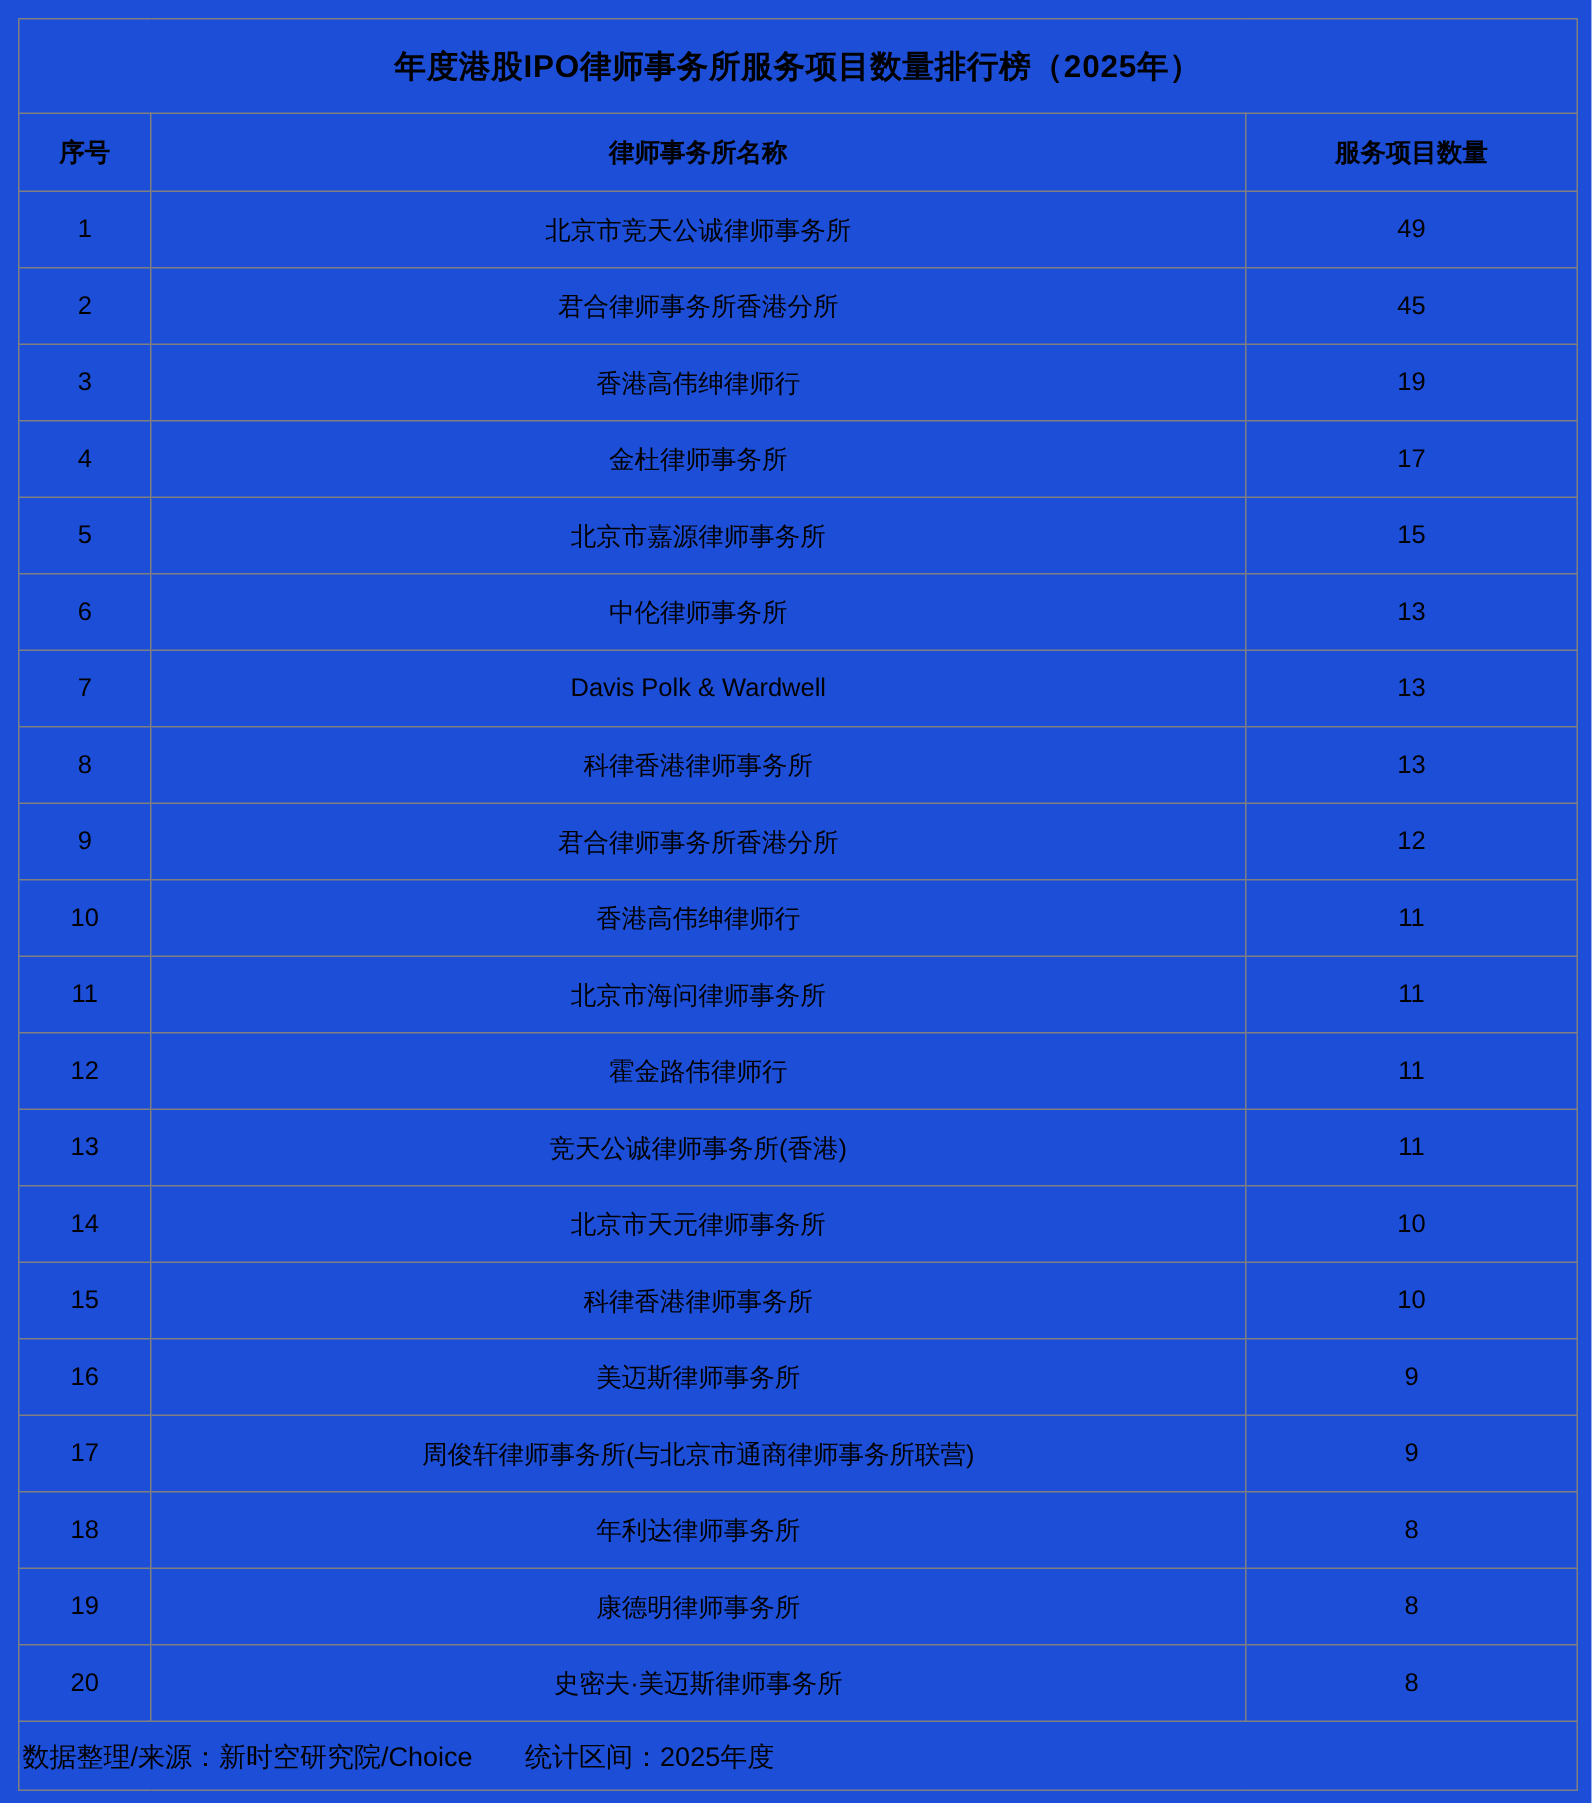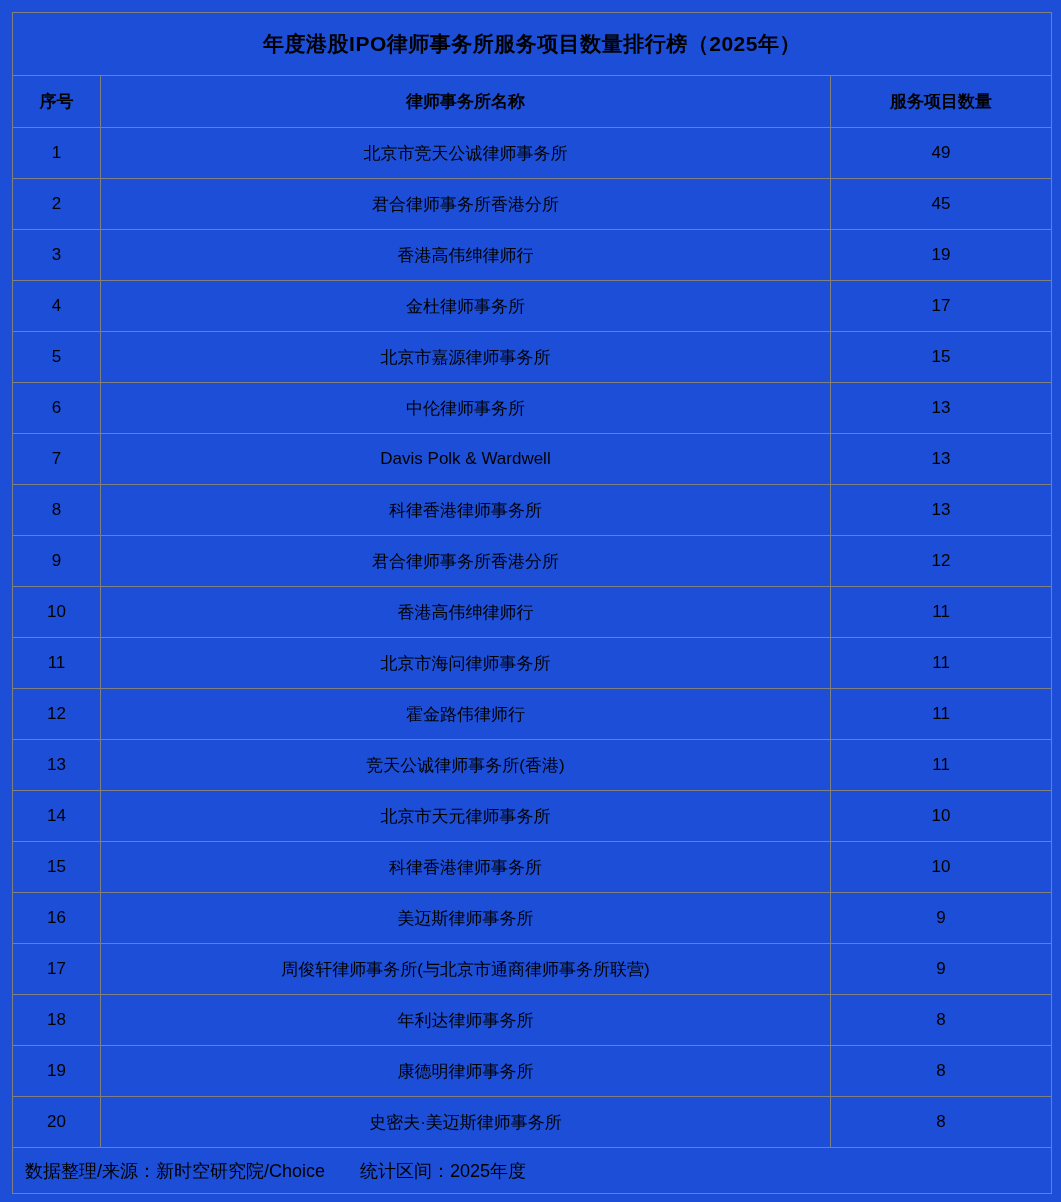--- a/index.html
+++ b/index.html
@@ -46,21 +46,21 @@
     font-weight: bold;
   }
   tbody td {
     height: 50px;
     font-size: 17px;
     font-weight: normal;
   }
   tr.footer-row td {
     height: 45px;
     text-align: left;
-    padding-left: 12px;
+    padding-left: 2px;
     font-size: 18px;
     font-weight: normal;
   }
   .period {
     margin-left: 30px;
   }
 </style>
 </head>
 <body>
 

